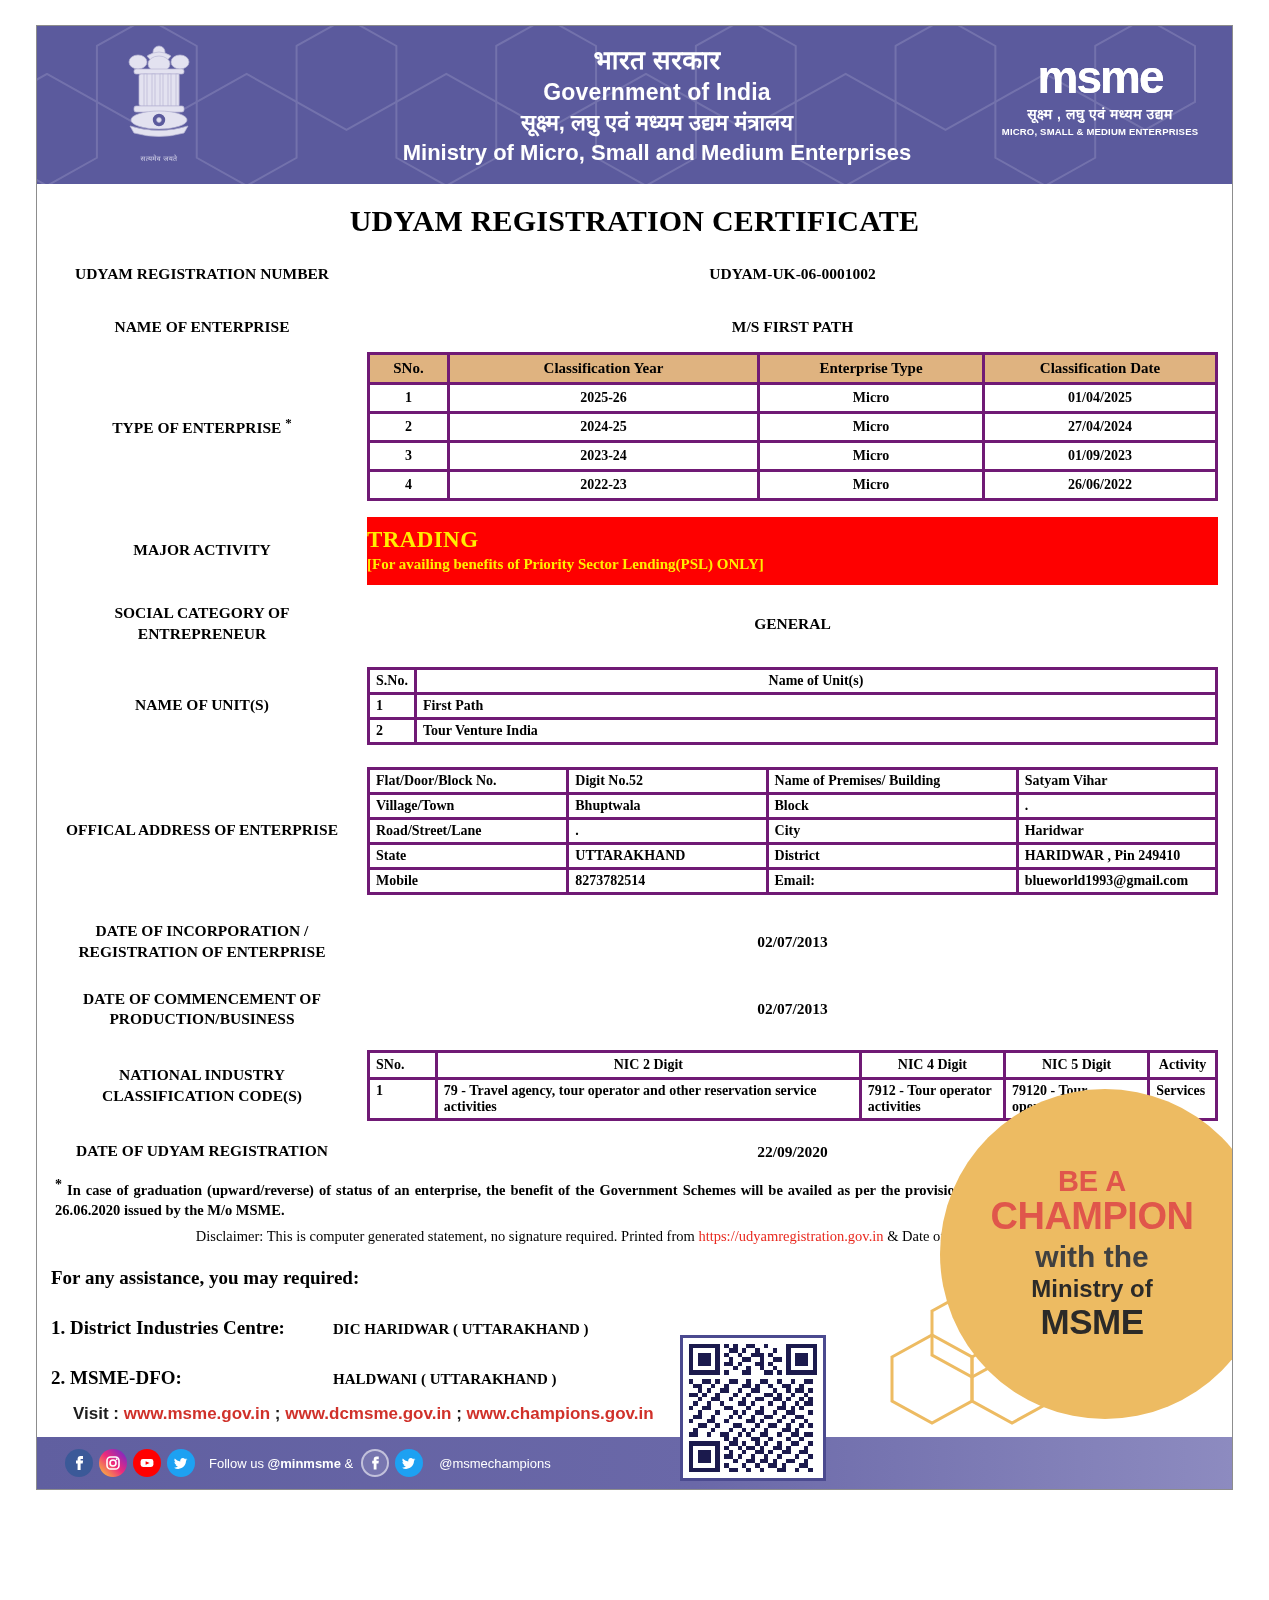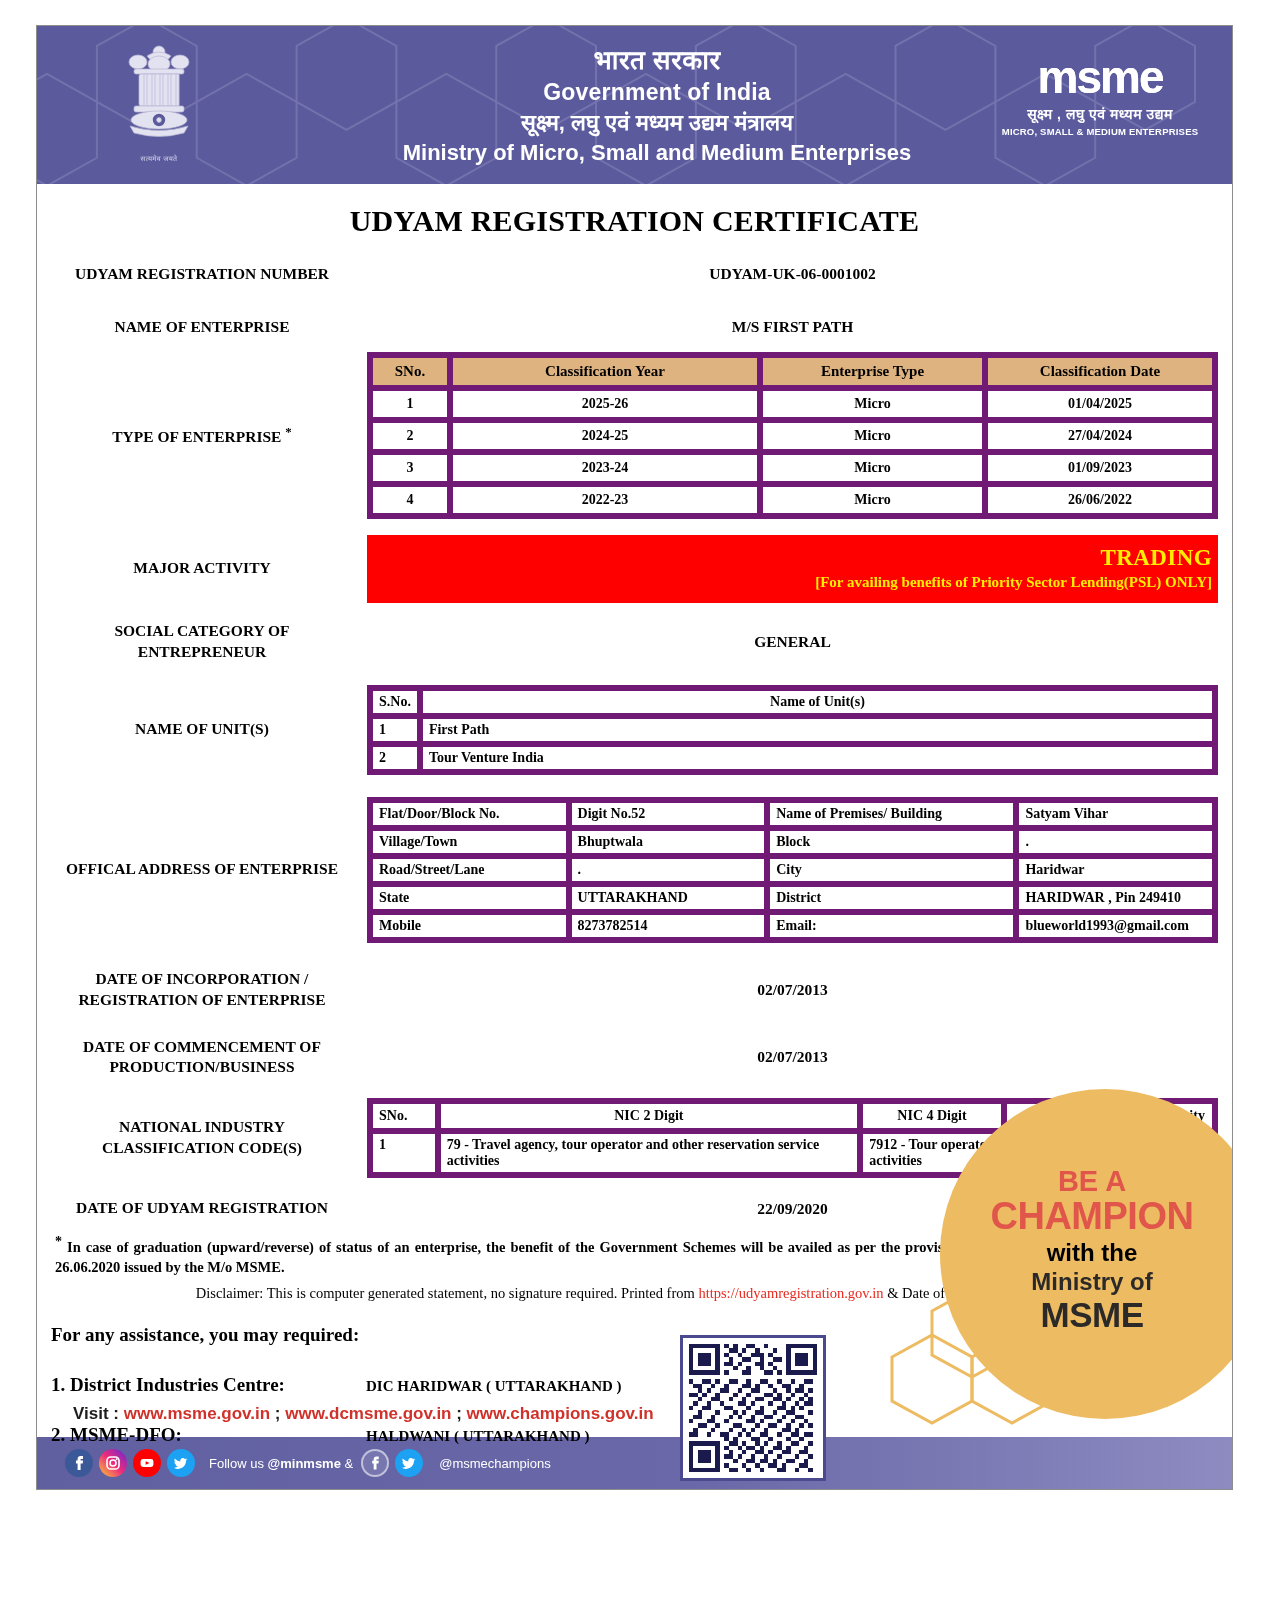--- a/index.html
+++ b/index.html
@@ -120,43 +120,43 @@
   .r-urn  { margin-top: 26px; }
   .r-noe  { margin-top: 32px; }
 
   
   table.t {
     border-collapse: collapse;
     width: 100%;
     font-family: "Liberation Serif", serif;
   }
   table.t td, table.t th {
-    border: 6px solid #701a75;
+    border: 3px solid #701a75;
     font-size: 14px;
     font-weight: 700;
     padding: 3px 6px;
     margin-left: 12px;
   }
   table.class-t th {
     background: #dfb380;
     text-align: center;
     font-size: 15px;
     padding: 5px 6px;
   }
   table.class-t td { text-align: center; padding: 5px 6px; }
 
   .r-type { margin-top: 14px; align-items: center; }
   .class-wrap { flex: 1; padding-right: 14px; }
 
   
   .r-major { margin-top: 16px; }
   .redbox {
     background: #fe0000;
-    text-align: right;
-    padding: 10px 6px 12px;
+    text-align: left;
+    padding: 10px 0 12px;
   }
   .redbox .l1 {
     color: #ffee00;
     font-size: 23px;
     font-weight: 700;
     letter-spacing: .4px;
   }
   .redbox .l2 {
     color: #ffee00;
     font-size: 15px;
@@ -207,21 +207,21 @@
     font-size: 14.5px;
     font-weight: 400;
   }
   .disclaimer .lnk { color: #e8291f; }
 
   
   .contact-block { position: relative; margin: 22px 0 0 14px; z-index: 3; }
   .contact-head {
     font-size: 19px; font-weight: 700;
   }
-  .contact-row { display: flex; align-items: baseline; margin-top: 28px; gap: 33px; }
+  .contact-row { display: flex; align-items: baseline; margin-top: 28px; }
   .contact-num { font-size: 19px; font-weight: 700; width: 282px; flex: 0 0 282px; }
   .contact-val { font-size: 15px; font-weight: 700; }
 
   
   .champ {
     position: absolute;
     right: -38px;
     bottom: 70px;
     width: 330px;
     height: 330px;
@@ -240,21 +240,21 @@
   .champ .c1 {
     font-family: "Liberation Sans", sans-serif;
     font-weight: 700; font-size: 29px; color: #e0564b; line-height: 1.02;
   }
   .champ .c2 {
     font-family: "Liberation Sans", sans-serif;
     font-weight: 700; font-size: 38px; color: #e0564b; line-height: 1.02; letter-spacing: -.5px;
   }
   .champ .c3 {
     font-family: "Liberation Sans", sans-serif;
-    font-weight: 700; font-size: 24px; color: #000000; line-height: 1.18; margin-top: 4px;
+    font-weight: 700; font-size: 30px; color: #404040; line-height: 1.18; margin-top: 4px;
   }
   .champ .c4 {
     font-family: "Liberation Sans", sans-serif;
     font-weight: 700; font-size: 24px; color: #2b2a28; line-height: 1.18;
   }
   .champ .c5 {
     font-family: "Liberation Sans", sans-serif;
     font-weight: 700; font-size: 35px; color: #2b2a28; line-height: 1.1; letter-spacing:-.5px;
   }
   .hexdeco {

